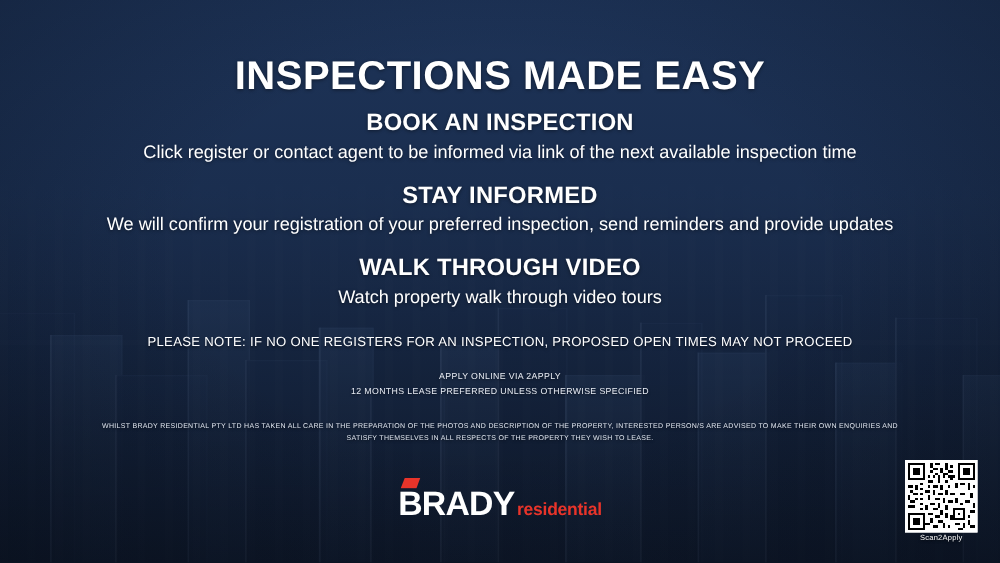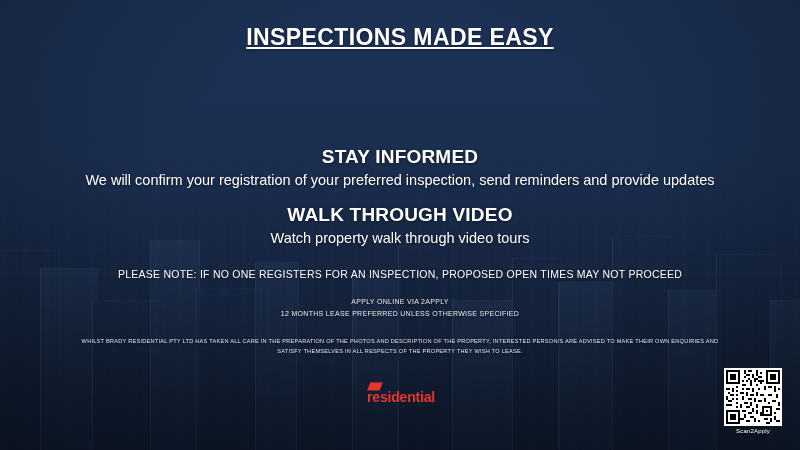--- a/index.html
+++ b/index.html
@@ -75,28 +75,27 @@
 
   
   .content {
     position: relative;
     width: 100%;
     height: 100%;
     text-align: center;
   }
   .title {
     position: absolute;
-    top: 24px;
+    top: 42px;
     left: 0;
     right: 0;
-    font-size: 23px;
+    font-size: 32px;
     font-weight: bold;
     letter-spacing: 0.4px;
     text-shadow: 0 1px 3px rgba(0,0,0,0.45);
-    text-decoration: underline;
   }
   .section {
     position: absolute;
     left: 0;
     right: 0;
   }
   .sec-head {
     font-size: 19px;
     font-weight: bold;
     letter-spacing: 0.2px;
@@ -259,20 +258,24 @@
   </div>
 
   <div class="bg-layer bg-city"></div>
   <div class="bg-layer bg-tint"></div>
   <div class="bg-layer bg-vignette"></div>
 
   <div class="content">
 
     <div class="title">INSPECTIONS MADE EASY</div>
 
+    <div class="section" id="sec-book">
+      <div class="sec-head">BOOK AN INSPECTION</div>
+      <div class="sec-sub">Click register or contact agent to be informed via link of the next available inspection time</div>
+    </div>
 
     <div class="section" id="sec-informed">
       <div class="sec-head">STAY INFORMED</div>
       <div class="sec-sub">We will confirm your registration of your preferred inspection, send reminders and provide updates</div>
     </div>
 
     <div class="section" id="sec-video">
       <div class="sec-head">WALK THROUGH VIDEO</div>
       <div class="sec-sub">Watch property walk through video tours</div>
     </div>
@@ -283,20 +286,21 @@
       <div>APPLY ONLINE VIA 2APPLY</div>
       <div>12 MONTHS LEASE PREFERRED UNLESS OTHERWISE SPECIFIED</div>
     </div>
 
     <div class="disclaimer">WHILST BRADY RESIDENTIAL PTY LTD HAS TAKEN ALL CARE IN THE PREPARATION OF THE PHOTOS AND DESCRIPTION OF THE PROPERTY, INTERESTED PERSON/S ARE ADVISED TO MAKE THEIR OWN ENQUIRIES AND SATISFY THEMSELVES IN ALL RESPECTS OF THE PROPERTY THEY WISH TO LEASE.</div>
 
     <div class="logo">
       <svg class="logo-mark" viewBox="0 0 16 9">
         <polygon points="0,8.6 3.2,0.4 15.6,0.4 12.6,8.6" fill="#e8342a"></polygon>
       </svg>
+      <span class="logo-brady">BRADY</span>
       <span class="logo-residential">residential</span>
     </div>
 
     <div class="qr-wrap">
       <svg class="qr-code" viewBox="0 0 29 29" shape-rendering="crispEdges">
         <rect width="29" height="29" fill="#ffffff"></rect>
         <g fill="#000000">
 
           <rect x="1" y="1" width="7" height="1"></rect>
             <rect x="1" y="7" width="7" height="1"></rect>

